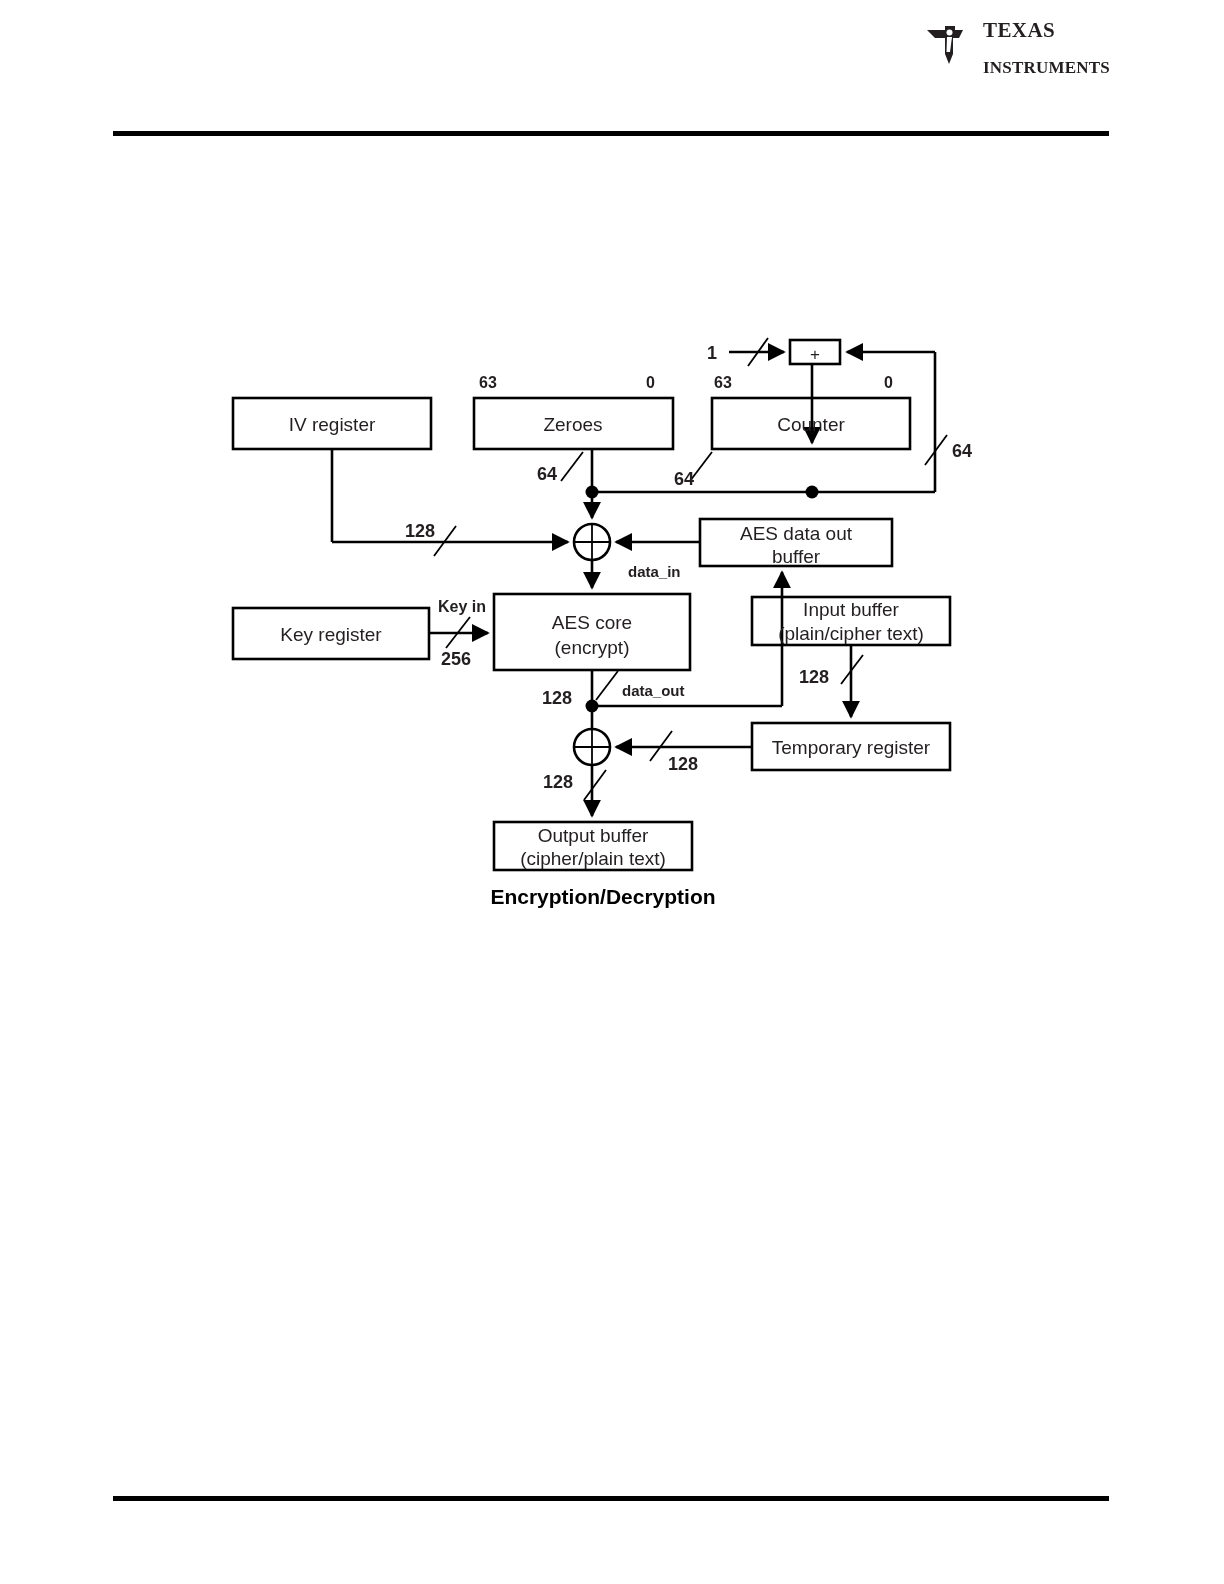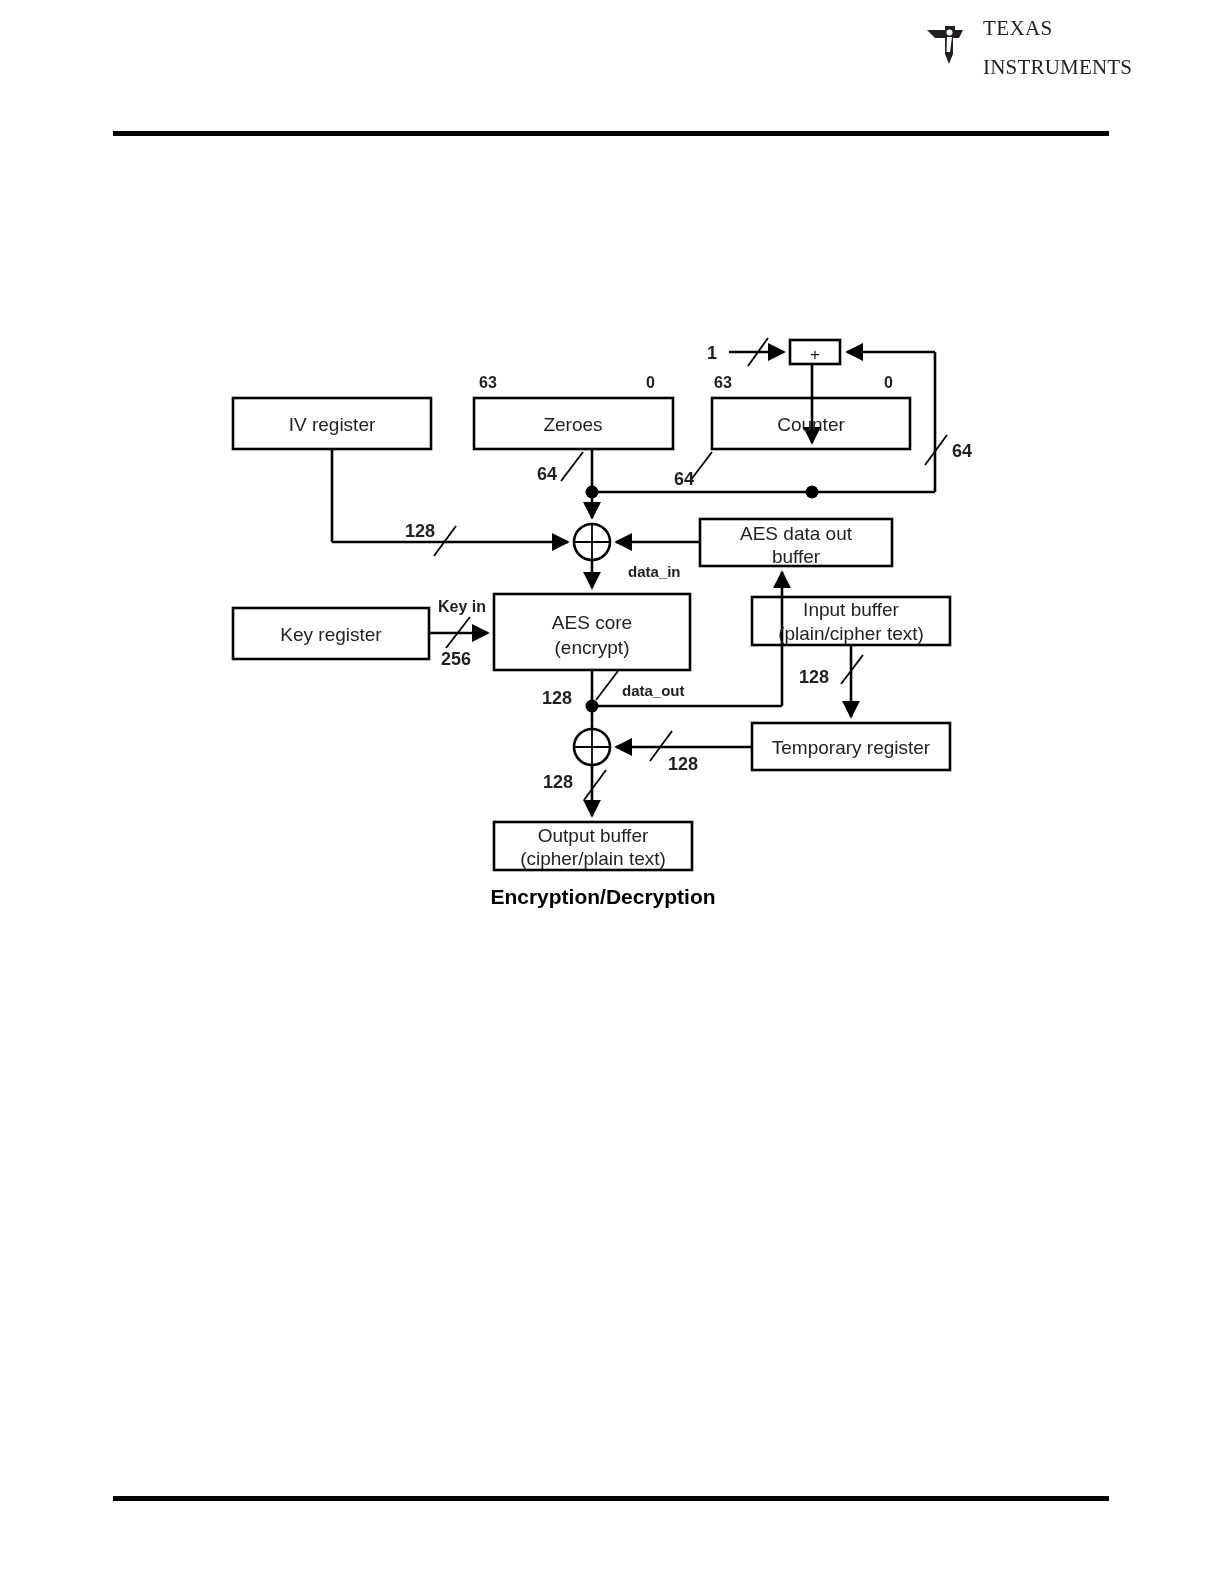--- a/index.html
+++ b/index.html
@@ -20,23 +20,24 @@
     left:925px;top:22px;
     width:185px;height:52px;
     display:flex;align-items:center;gap:10px;
   }
   .ti-mark{width:48px;height:48px;flex:none;position:relative;}
   .ti-words{
     display:flex;flex-direction:column;
     line-height:1.0;
     font-family:"Liberation Serif", serif;
     color:#231f20;
+    font-weight:bold;
   }
   .ti-words .w1{font-size:21px;letter-spacing:.4px;}
-  .ti-words .w2{font-size:21px;letter-spacing:.2px;margin-top:18px;}
+  .ti-words .w2{font-size:17px;letter-spacing:.2px;margin-top:18px;}
 
   
   .rule{
     position:absolute;left:113px;width:996px;
     height:5px;background:#000;
   }
   .rule.top{top:131px;}
   .rule.bottom{top:1496px;}
 
   

